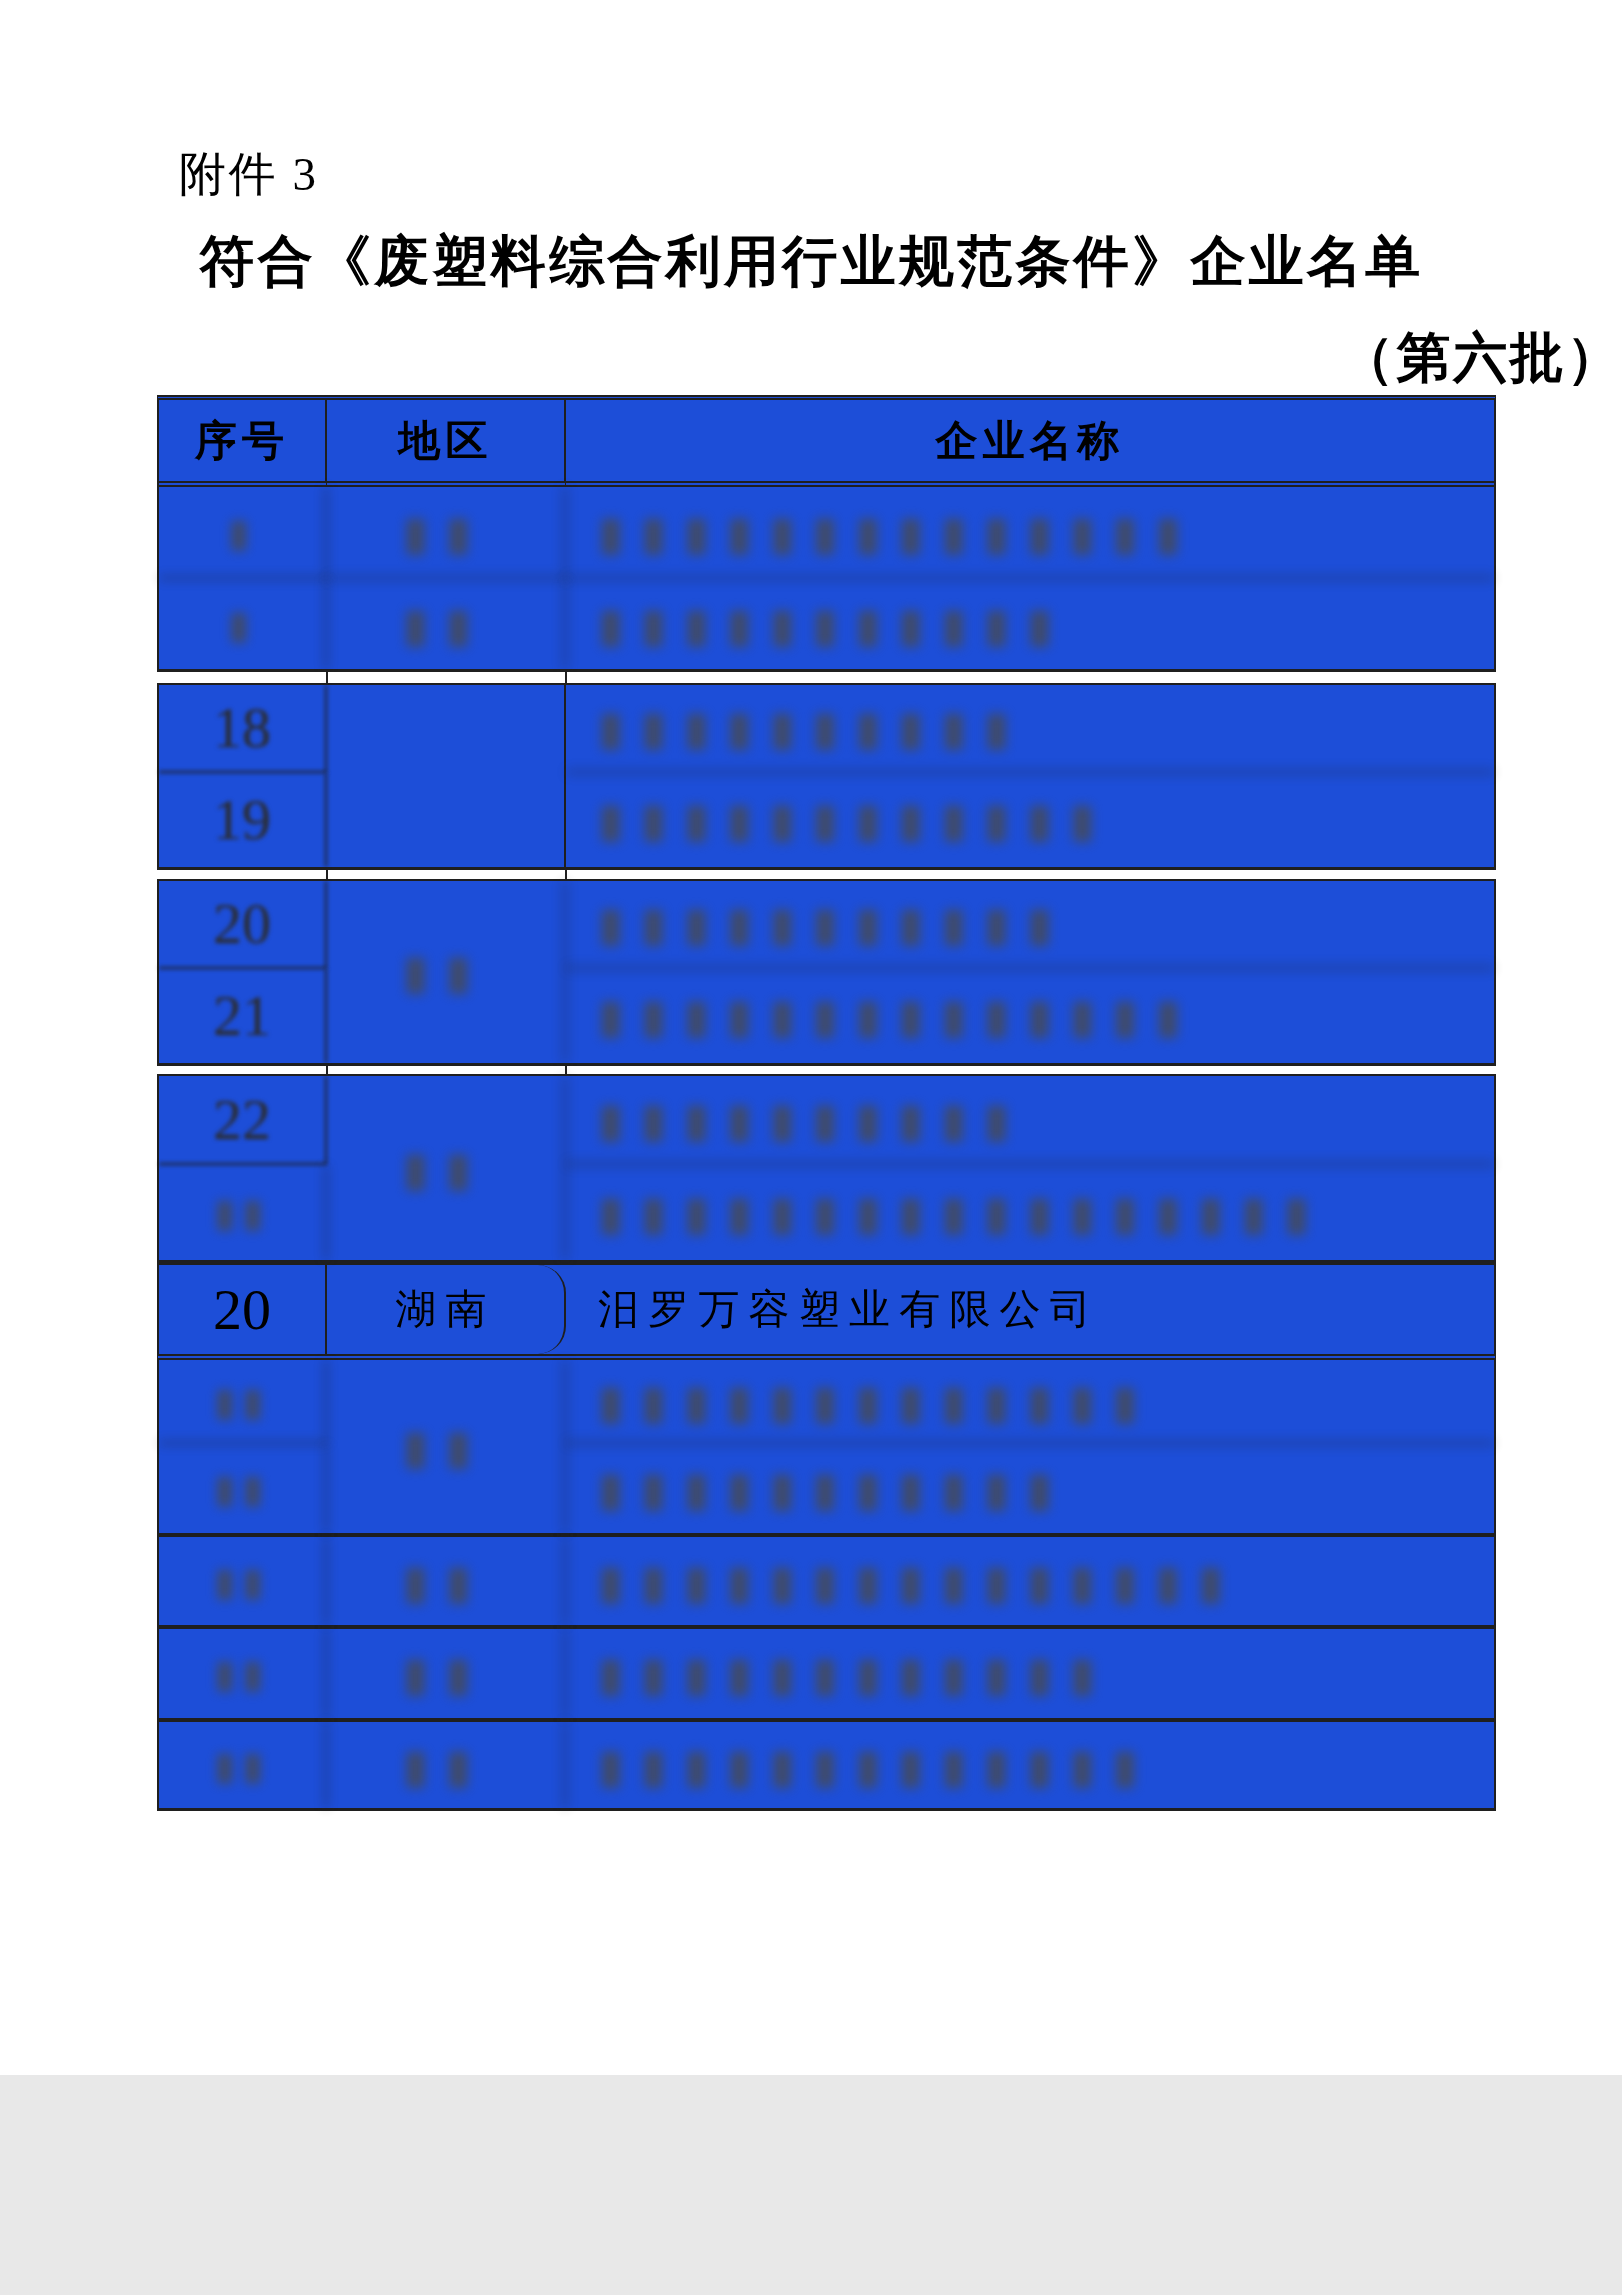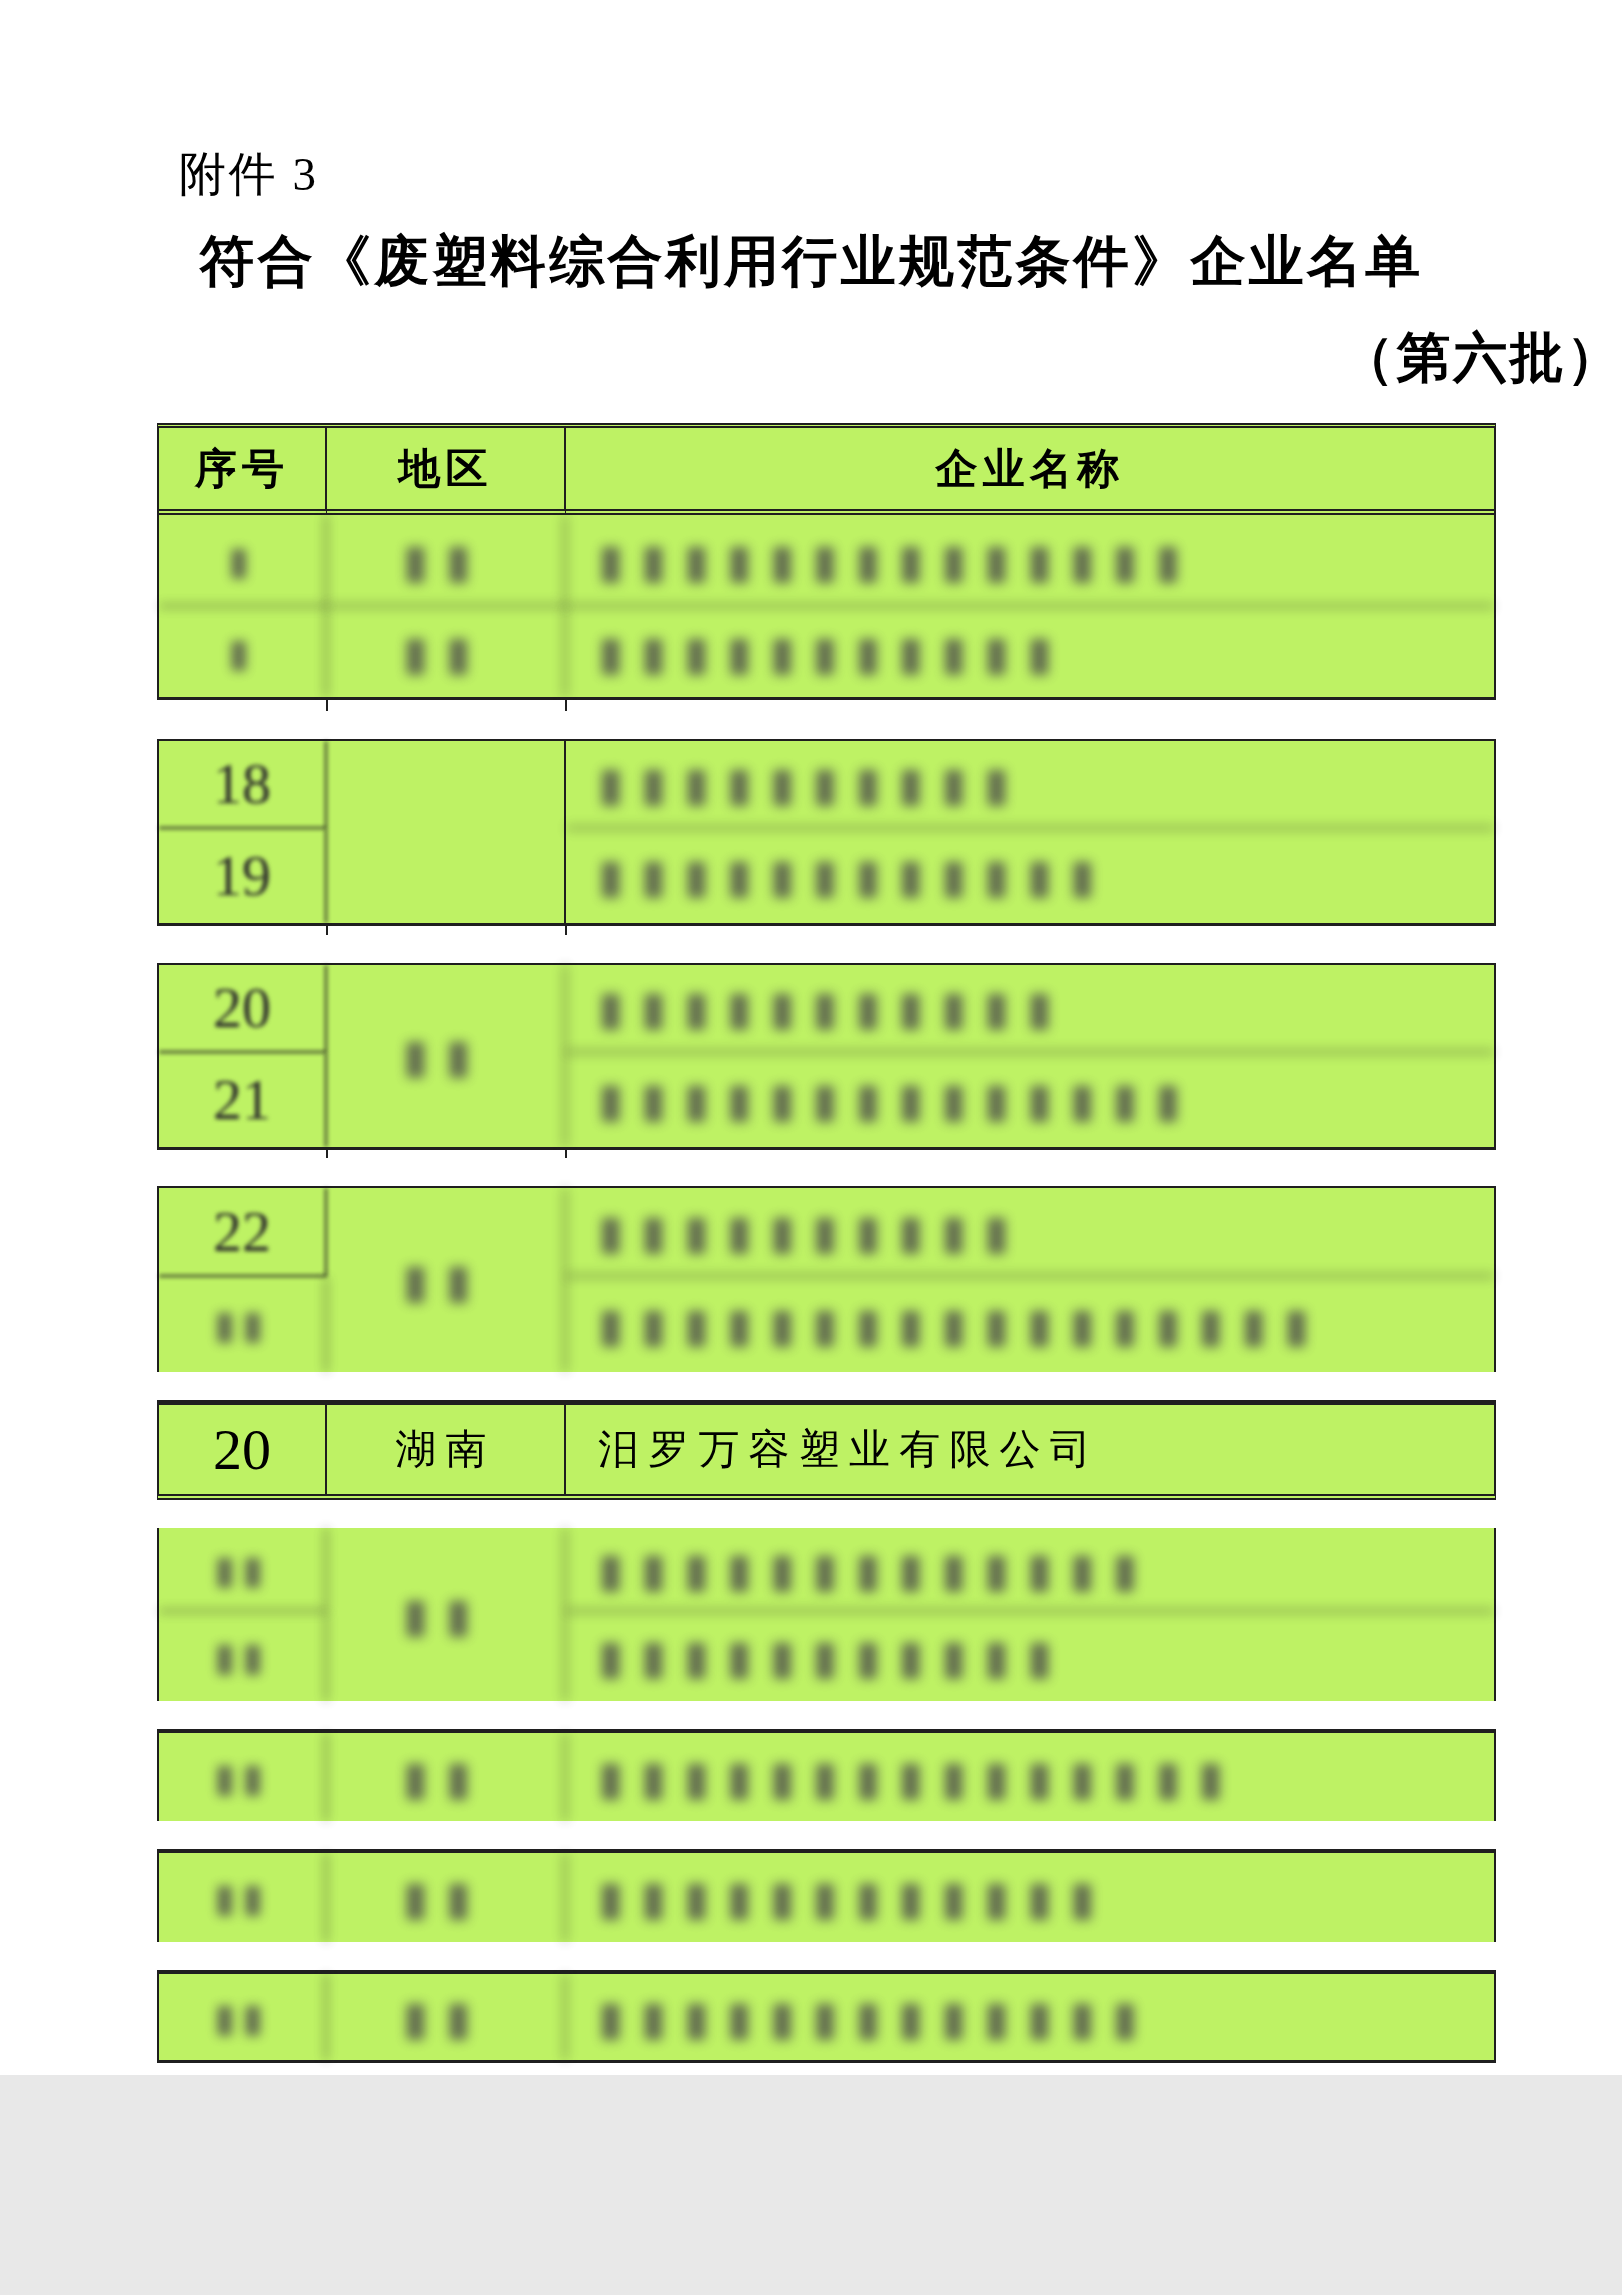--- a/index.html
+++ b/index.html
@@ -14,39 +14,39 @@
     font-family:"Liberation Serif","DejaVu Serif",serif;color:var(--txt);
     overflow:hidden;
   }
   .attach{position:absolute;left:179px;top:143px;font-size:47px;font-weight:500;letter-spacing:2.6px;}
   .title{position:absolute;left:0;top:225px;width:100%;text-align:center;font-size:55px;font-weight:bold;letter-spacing:3.3px;}
   .subtitle{position:absolute;left:0;top:322px;width:100%;text-align:right;font-size:54px;font-weight:bold;letter-spacing:2.6px;}
 
   .tablewrap{position:absolute;left:157px;top:395px;width:1339px;}
   .sec{display:grid;grid-template-columns:168px 239px 1fr;
        border-left:2.6px solid var(--bd);border-right:2.6px solid var(--bd);
-       box-sizing:border-box;background:#bef264;margin-top:28px;}
+       box-sizing:border-box;background:#1d4ed8;}
   .s1{border-top:5.9px double var(--bd);border-bottom:3.9px solid var(--bd);grid-template-rows:87px 92px 90px;}
   .s2{border-top:2.6px solid var(--bd);border-bottom:3.3px solid var(--bd);grid-template-rows:88px 94px;}
   .s3{border-top:2.6px solid var(--bd);border-bottom:3.3px solid var(--bd);grid-template-rows:88px 94px;}
   .s4{border-top:2.6px solid var(--bd);grid-template-rows:89px 95px;}
   .s5{border-top:5.2px solid var(--bd);border-bottom:6.5px double var(--bd);grid-template-rows:89px;}
   .s6{grid-template-rows:84px 89px;}
   .s7{border-top:4.6px solid var(--bd);grid-template-rows:88px;}
   .s8{border-top:4.6px solid var(--bd);grid-template-rows:89px;}
   .s9{border-top:4.6px solid var(--bd);border-bottom:3.3px solid var(--bd);grid-template-rows:86px;}
 
   .cell{display:flex;align-items:center;justify-content:center;box-sizing:border-box;overflow:hidden;}
   .bR{border-right:2px solid var(--bd);}
   .bB{border-bottom:2px solid var(--bd);}
   .bBdbl{border-bottom:6.5px double var(--bd);}
   .namecell{justify-content:flex-start;padding-left:32px;}
 
   .hdr{font-size:42px;font-weight:bold;letter-spacing:5.2px;}
-  .cjk{font-size:41px;letter-spacing:9.2px;}
+  .cjk{font-size:41px;letter-spacing:9.2px;border-radius:28px;}
   .num{font-size:58px;}
   .soft{filter:blur(2px);color:var(--soft);}
   .blurtxt{font-family:"DejaVu Sans",sans-serif;font-size:47px;letter-spacing:17px;
            color:var(--smudge);filter:blur(5.9px);opacity:.8;white-space:nowrap;}
   .blurnum{font-family:"DejaVu Sans",sans-serif;font-size:39px;letter-spacing:6.5px;
            color:var(--smudge);filter:blur(5.2px);opacity:.8;}
 
   .gapband{position:relative;width:100%;background:#fff;}
   .g1{height:10.5px;}.g2{height:9.2px;}.g3{height:8.5px;}
   .stub{position:absolute;top:0;width:2px;height:100%;background:var(--bd);}

